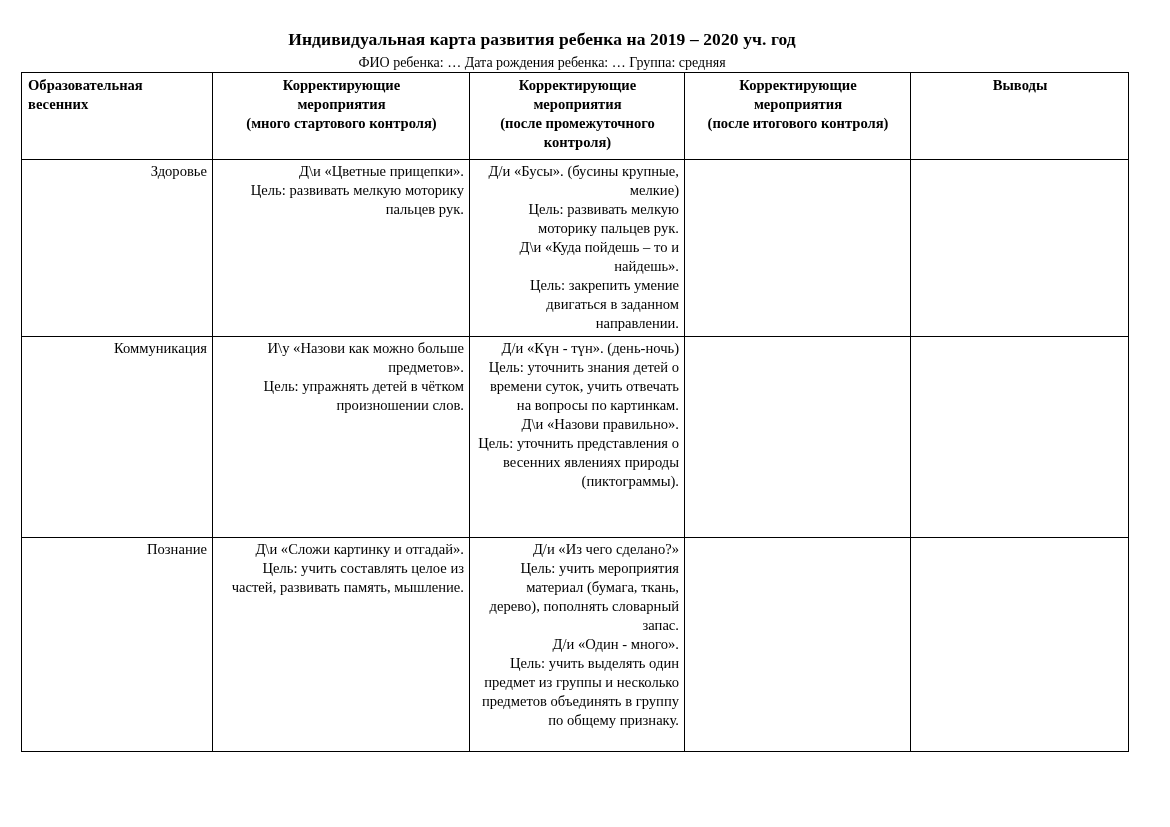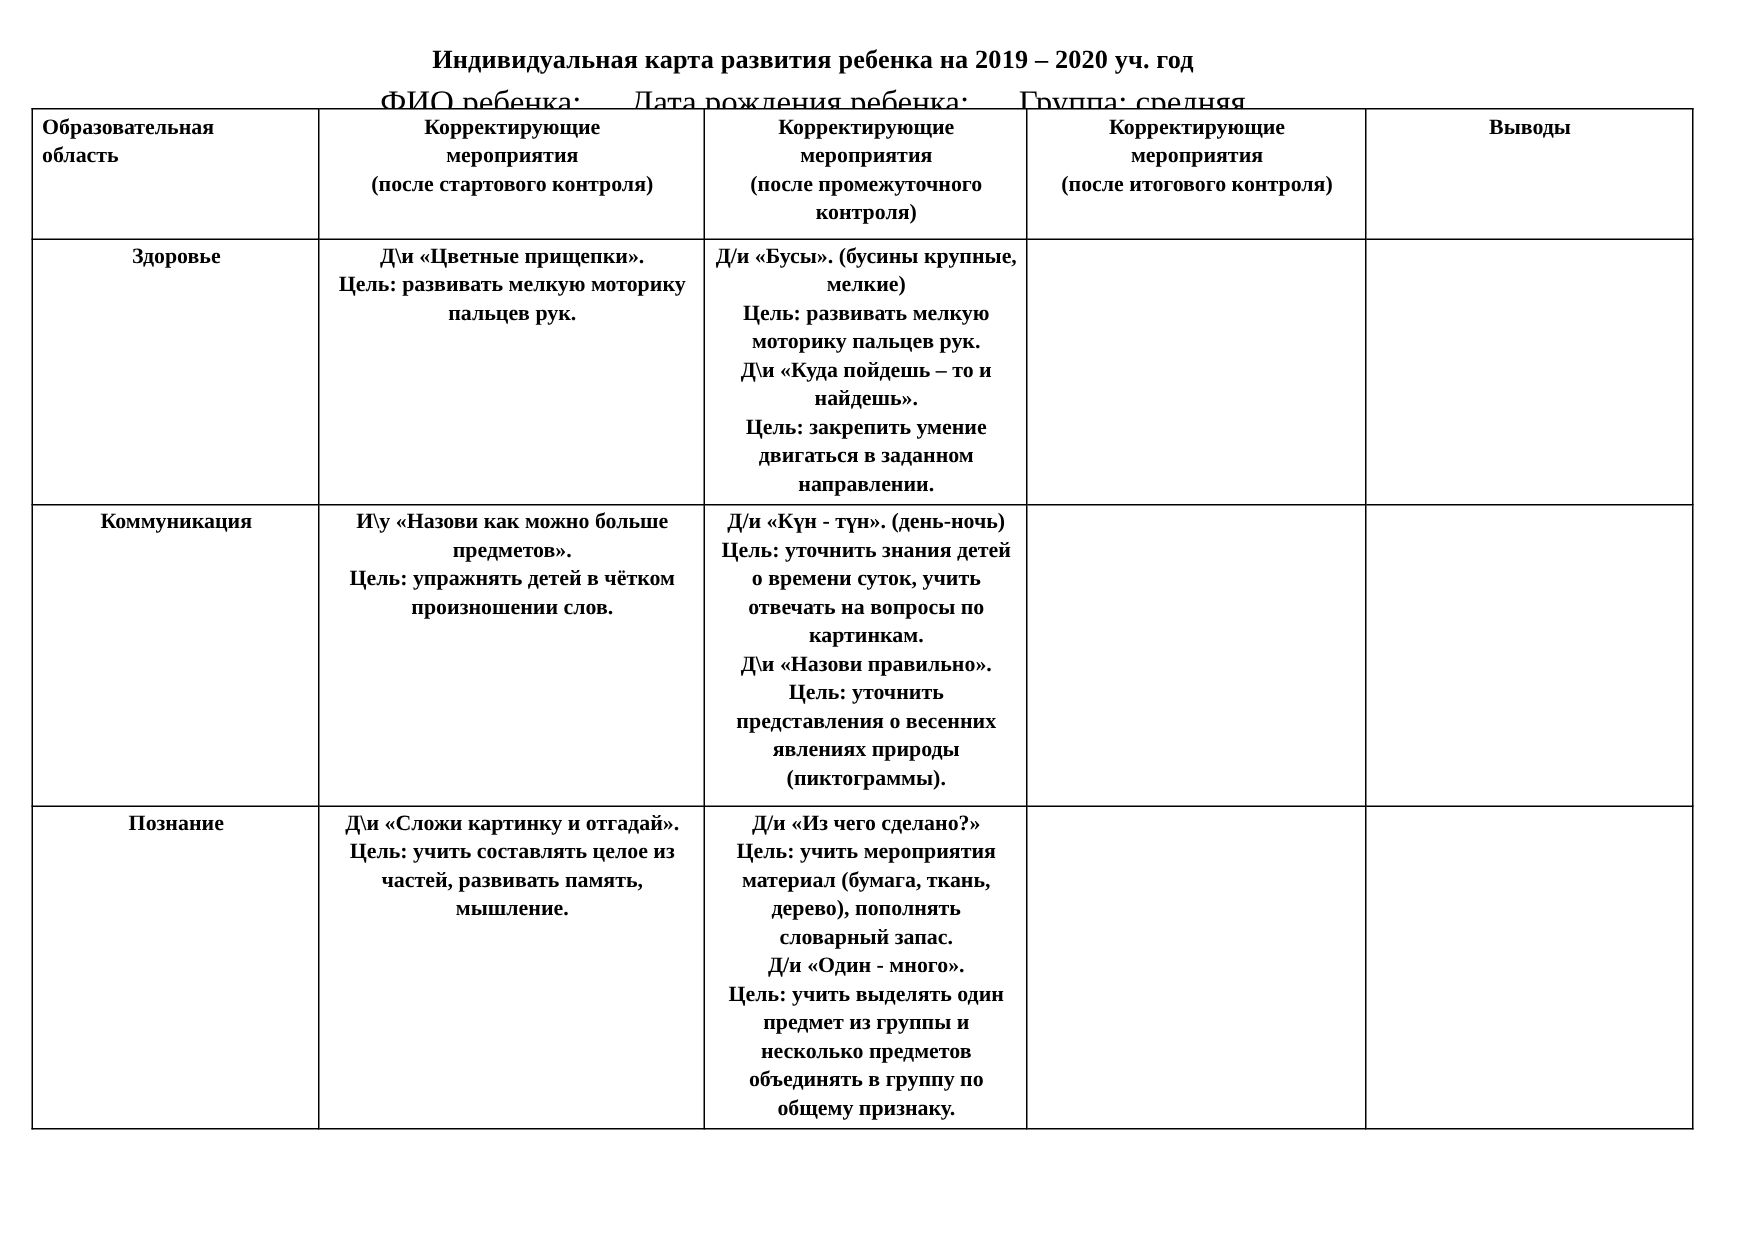--- a/index.html
+++ b/index.html
@@ -30,21 +30,21 @@
     font-size: 17.5px;
     font-weight: bold;
     line-height: 1.15;
     margin: 0;
     padding-top: 29px;
     letter-spacing: 0.1px;
   }
 
   .doc-subtitle {
     text-align: center;
-    font-size: 22px;
+    font-size: 14px;
     font-weight: normal;
     line-height: 1.15;
     margin: 0;
     padding-top: 6px;
     padding-bottom: 6px;
   }
 
   .table-wrap {
     position: absolute;
     left: 21px;
@@ -59,22 +59,22 @@
     background: #ffffff;
   }
 
   table.karta td,
   table.karta th {
     border: 1px solid #000000;
     vertical-align: top;
     padding: 2px 5px 3px 6px;
     font-size: 14.6px;
     line-height: 19px;
-    font-weight: bold;
-    text-align: center;
+    font-weight: normal;
+    text-align: right;
   }
 
   
   col.c1 { width: 191px; }
   col.c2 { width: 257px; }
   col.c3 { width: 215px; }
   col.c4 { width: 226px; }
   col.c5 { width: 218px; }
 
   
@@ -134,29 +134,29 @@
         <col class="c4">
         <col class="c5">
       </colgroup>
 
       <thead>
         <tr>
 
           <th class="left-head">
             <span class="head-lines">
               <span>Образовательная</span>
-              <span>область</span>
+              <span>весенних</span>
             </span>
           </th>
 
           <th>
             <span class="head-lines">
               <span>Корректирующие</span>
               <span>мероприятия</span>
-              <span>(после стартового контроля)</span>
+              <span>(много стартового контроля)</span>
             </span>
           </th>
 
           <th>
             <span class="head-lines">
               <span>Корректирующие</span>
               <span>мероприятия</span>
               <span>(после промежуточного</span>
               <span>контроля)</span>
             </span>

